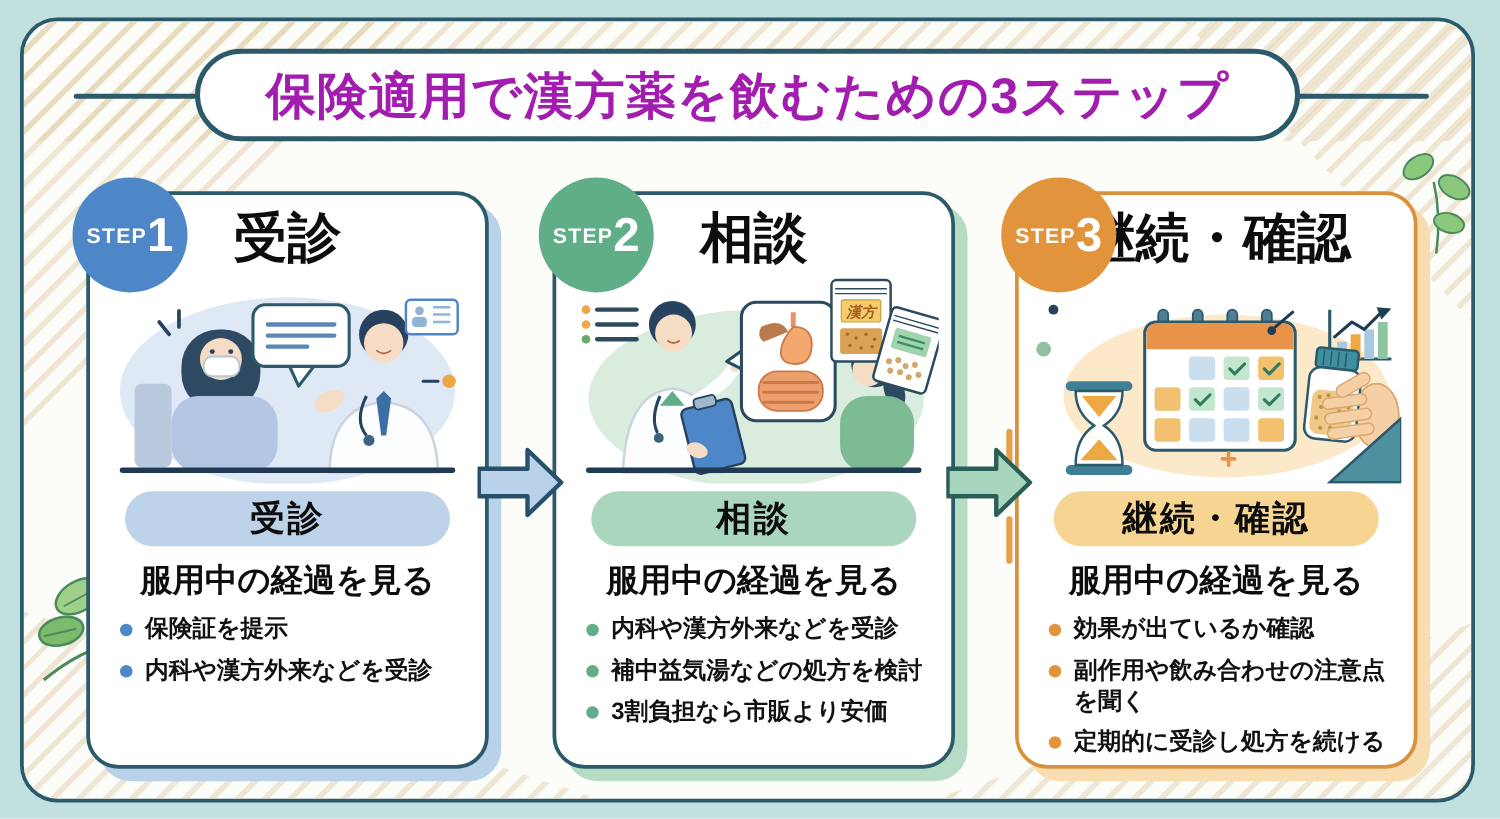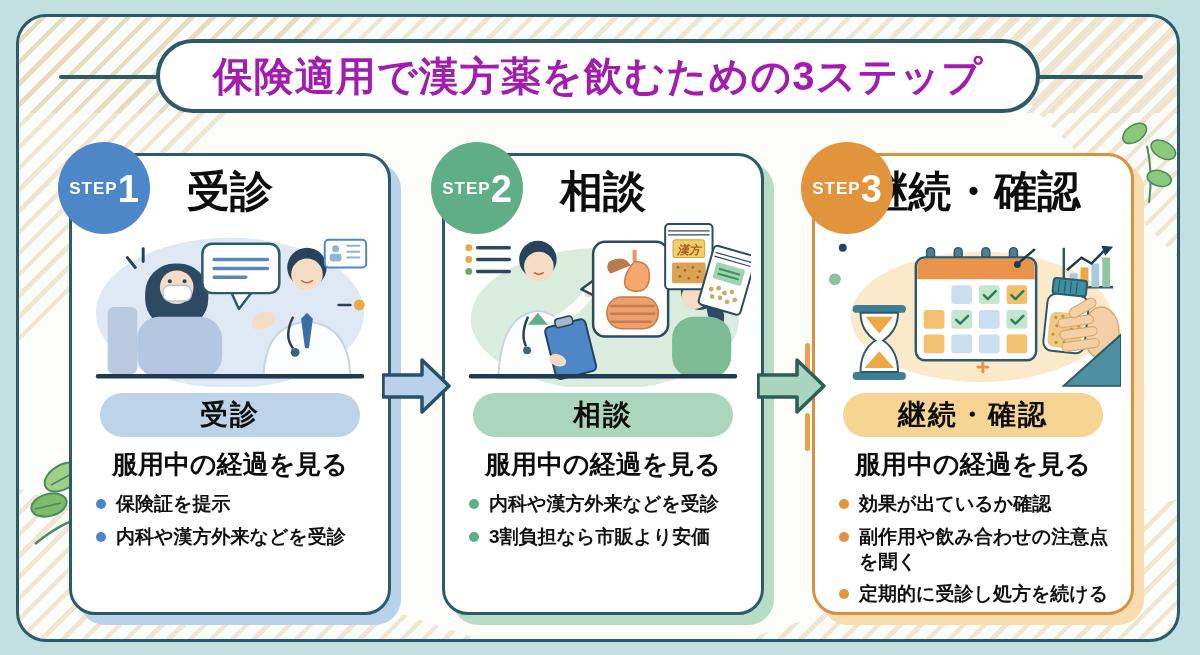--- a/index.html
+++ b/index.html
@@ -228,20 +228,21 @@
             </g>
           </g>
         </g>
         <rect x="14" y="158" width="272" height="4.5" rx="2" fill="#1f3a52"></rect>
       </svg>
     </div>
     <div class="pill">相談</div>
     <div class="subheading">服用中の経過を見る</div>
     <ul class="bullets">
       <li>内科や漢方外来などを受診</li>
+      <li>補中益気湯などの処方を検討</li>
       <li>3割負担なら市販より安価</li>
     </ul>
   </div>
 
   <div class="card" id="card3" style="--accent: #e2943d; --pill: #f6d492; --shadow: #f7ddb0; --border: #d9913e;">
     <div class="badge">
       <span class="blabel">STEP</span>
       <span class="bnum">3</span>
     </div>
     <div class="heading">継続・確認</div>

